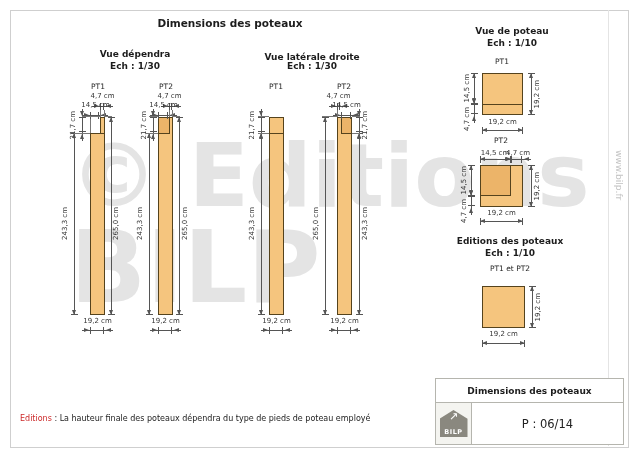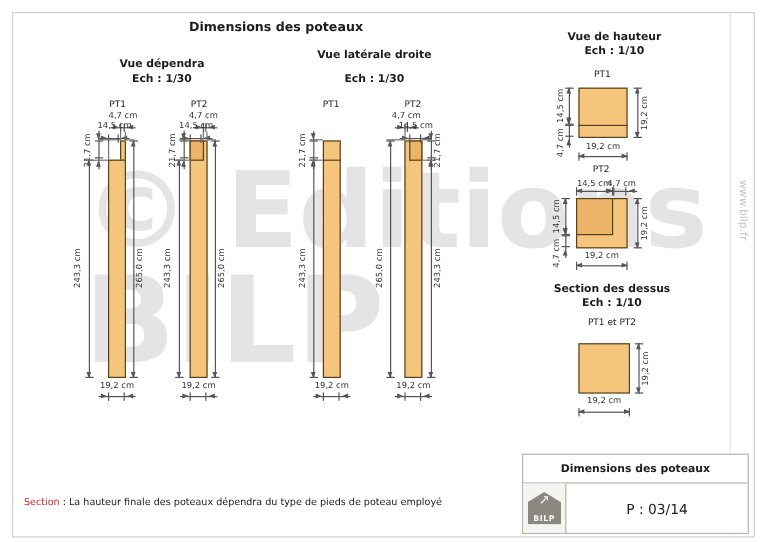--- a/index.html
+++ b/index.html
@@ -89,25 +89,25 @@
   <div class="wm" style="left:70px; top:218px; font-size:100px;">BILP</div>
   <div class="site" style="left:614px; top:150px;">www.bilp.fr</div>
 
   <div class="frame"></div>
   <div class="innerline"></div>
 
   <div class="h1" style="left:115px; top:17px; width:230px;">Dimensions des poteaux</div>
 
   <div class="h2" style="left:75px; top:49px; width:120px;">Vue dépendra</div>
   <div class="h2" style="left:75px; top:61px; width:120px;">Ech : 1/30</div>
-  <div class="h2" style="left:252px; top:41px; width:120px;">Vue latérale droite</div>
+  <div class="h2" style="left:252px; top:52px; width:120px;">Vue latérale droite</div>
   <div class="h2" style="left:252px; top:61px; width:120px;">Ech : 1/30</div>
-  <div class="h2" style="left:452px; top:26px; width:120px;">Vue de hauteur</div>
+  <div class="h2" style="left:452px; top:26px; width:120px;">Vue de poteau</div>
   <div class="h2" style="left:452px; top:38px; width:120px;">Ech : 1/10</div>
-  <div class="h2" style="left:445px; top:236px; width:130px;">Section des dessus</div>
+  <div class="h2" style="left:445px; top:236px; width:130px;">Editions des poteaux</div>
   <div class="h2" style="left:445px; top:248px; width:130px;">Ech : 1/10</div>
   <div class="pt" style="left:470px; top:264px; width:80px;">PT1 et PT2</div>
 
   <div class="pt" style="left:78px; top:82px; width:40px;">PT1</div>
   <div class="pt" style="left:146px; top:82px; width:40px;">PT2</div>
   <div class="pt" style="left:256px; top:82px; width:40px;">PT1</div>
   <div class="pt" style="left:324px; top:82px; width:40px;">PT2</div>
   <div class="pt" style="left:482px; top:57px; width:40px;">PT1</div>
   <div class="pt" style="left:481px; top:136px; width:40px;">PT2</div>
 
@@ -207,28 +207,28 @@
   <div class="dv" style="left:533px; top:172px;">19,2 cm</div>
   <div class="dl" style="left:483px; top:209px; width:37px;">19,2 cm</div>
   <div class="dimh" style="left:480px; top:218px; width:43px;"></div>
 
   <div class="wood" style="left:482px; top:286px; width:43px; height:42px;"></div>
   <div class="dimv" style="left:529px; top:286px; height:42px;"></div>
   <div class="dv" style="left:534px; top:293px;">19,2 cm</div>
   <div class="dl" style="left:485px; top:330px; width:37px;">19,2 cm</div>
   <div class="dimh" style="left:482px; top:340px; width:43px;"></div>
 
-  <div class="remark"><span class="red">Section</span><span> : La hauteur finale des poteaux dépendra du type de pieds de poteau employé</span></div>
+  <div class="remark"><span class="red">Editions</span><span> : La hauteur finale des poteaux dépendra du type de pieds de poteau employé</span></div>
 
   <div class="tblock">
     <div class="tb-title">Dimensions des poteaux</div>
     <div class="tb-row">
       <div class="tb-logo">
         <div class="logo">
           <span class="arr">↗</span>
           <span class="txt">BILP</span>
         </div>
       </div>
-      <div class="tb-page">P : 03/14</div>
+      <div class="tb-page">P : 06/14</div>
     </div>
   </div>
 
 </div>
 
 </body></html>

